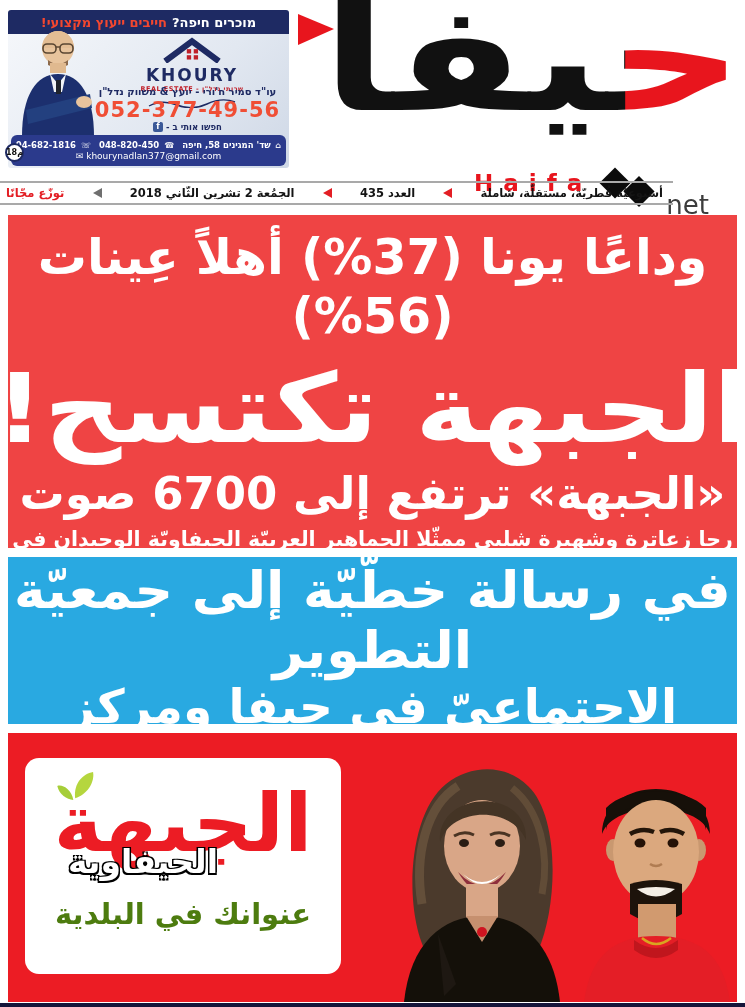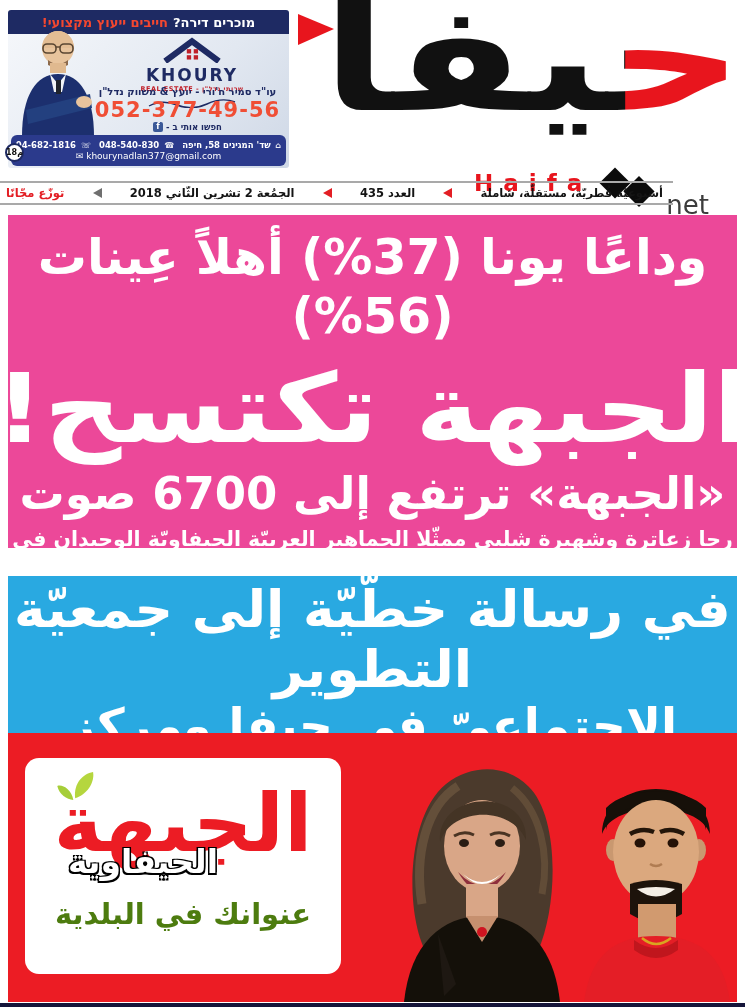--- a/index.html
+++ b/index.html
@@ -68,28 +68,28 @@
         direction:rtl; display:flex; align-items:center; justify-content:space-between;
         padding:0 10px 0 6px; font-size:11.5px; font-weight:bold; color:#141414; }
   .tri { width:0; height:0; border-top:5px solid transparent;
         border-bottom:5px solid transparent; border-right:9px solid #e31e24; }
   .tri.gray { border-right-color:#6f6f6f; }
   .free { color:#e31e24; }
 
   
   .block { position:absolute; left:8px; width:729px; text-align:center; color:#fff;
         overflow:hidden; direction:rtl; }
-  .red-block { top:215px; height:333px; background:#ec4899; }
+  .red-block { top:215px; height:333px; background:#ef4444; }
   .h1a { margin-top:14px; font-size:49px; font-weight:bold; line-height:1.2; }
   .h1b { margin-top:4px; font-size:96px; font-weight:bold; line-height:1.22;
          letter-spacing:2px; transform:scaleX(1.12); transform-origin:center; }
   .h1c { margin-top:0px; font-size:45px; font-weight:bold; line-height:1.15; }
   .h1d { margin-top:8px; font-size:20.5px; font-weight:bold; }
 
-  .blue-block { top:576px; height:167px; background:#29a9e1; }
+  .blue-block { top:557px; height:167px; background:#29a9e1; }
   .h2a { margin-top:4px; font-size:51px; font-weight:bold; line-height:1.18;
          transform:scaleX(1.05); transform-origin:center; }
   .h2b { font-size:47px; font-weight:bold; line-height:1.12; }
 
   
   .bottom { position:absolute; left:8px; top:733px; width:729px; height:269px;
         background:#ec1c24; overflow:hidden; }
   .logo-box { position:absolute; left:17px; top:25px; width:316px; height:216px;
         background:#fff; border-radius:14px; text-align:center; overflow:hidden; }
   .sprout { position:absolute; left:28px; top:12px; }
@@ -105,21 +105,21 @@
   .photo-man { left:568px; }
   .bottom-rule { position:absolute; left:0; top:1003px; width:745px; height:4px; background:#15153a; }
 </style>
 </head>
 <body>
 
 <div class="page">
 
   <div class="ad">
     <div class="ad-banner">
-      <span>מוכרים דירה?</span>
+      <span>מוכרים חיפה?</span>
       <span class="r">חייבים ייעוץ מקצועי!</span>
     </div>
     <div class="ad-body">
       <div class="ad-agent-photo">
         <svg width="88" height="118" viewBox="0 0 88 118">
           <ellipse cx="46" cy="30" rx="16" ry="17" fill="#e8c49d"></ellipse>
           <path d="M30 30 a16 17 0 0 1 32 0" fill="#e3bd94"></path>
           <rect x="31" y="26" width="13" height="9" rx="4" fill="none" stroke="#5a4632" stroke-width="1.6"></rect>
           <rect x="48" y="26" width="13" height="9" rx="4" fill="none" stroke="#5a4632" stroke-width="1.6"></rect>
           <line x1="44" y1="29" x2="48" y2="29" stroke="#5a4632" stroke-width="1.4"></line>
@@ -149,21 +149,21 @@
       <div class="ad-agent-line">עו"ד סמיר ח'ורי - יועץ &amp; משווק נדל"ן</div>
       <div class="ad-phone">052-377-49-56</div>
       <div class="ad-fb">
         <span>חפשו אותי ב -</span>
         <span class="fb-icon">f</span>
       </div>
     </div>
     <div class="ad-footer">
       <div class="ad-contact">
         <span><span class="ic">⌂</span> <span>שד' המגינים 58, חיפה</span></span>
-        <span><span class="ic">☎</span> <span>048-540-830</span></span>
+        <span><span class="ic">☎</span> <span>048-820-450</span></span>
         <span><span class="ic">☏</span> <span>04-682-1816</span></span>
       </div>
       <div class="ad-email">
         <span class="ic">✉</span>
         <span>khourynadlan377@gmail.com</span>
       </div>
     </div>
     <div class="ad-badge">م18</div>
   </div>
 

